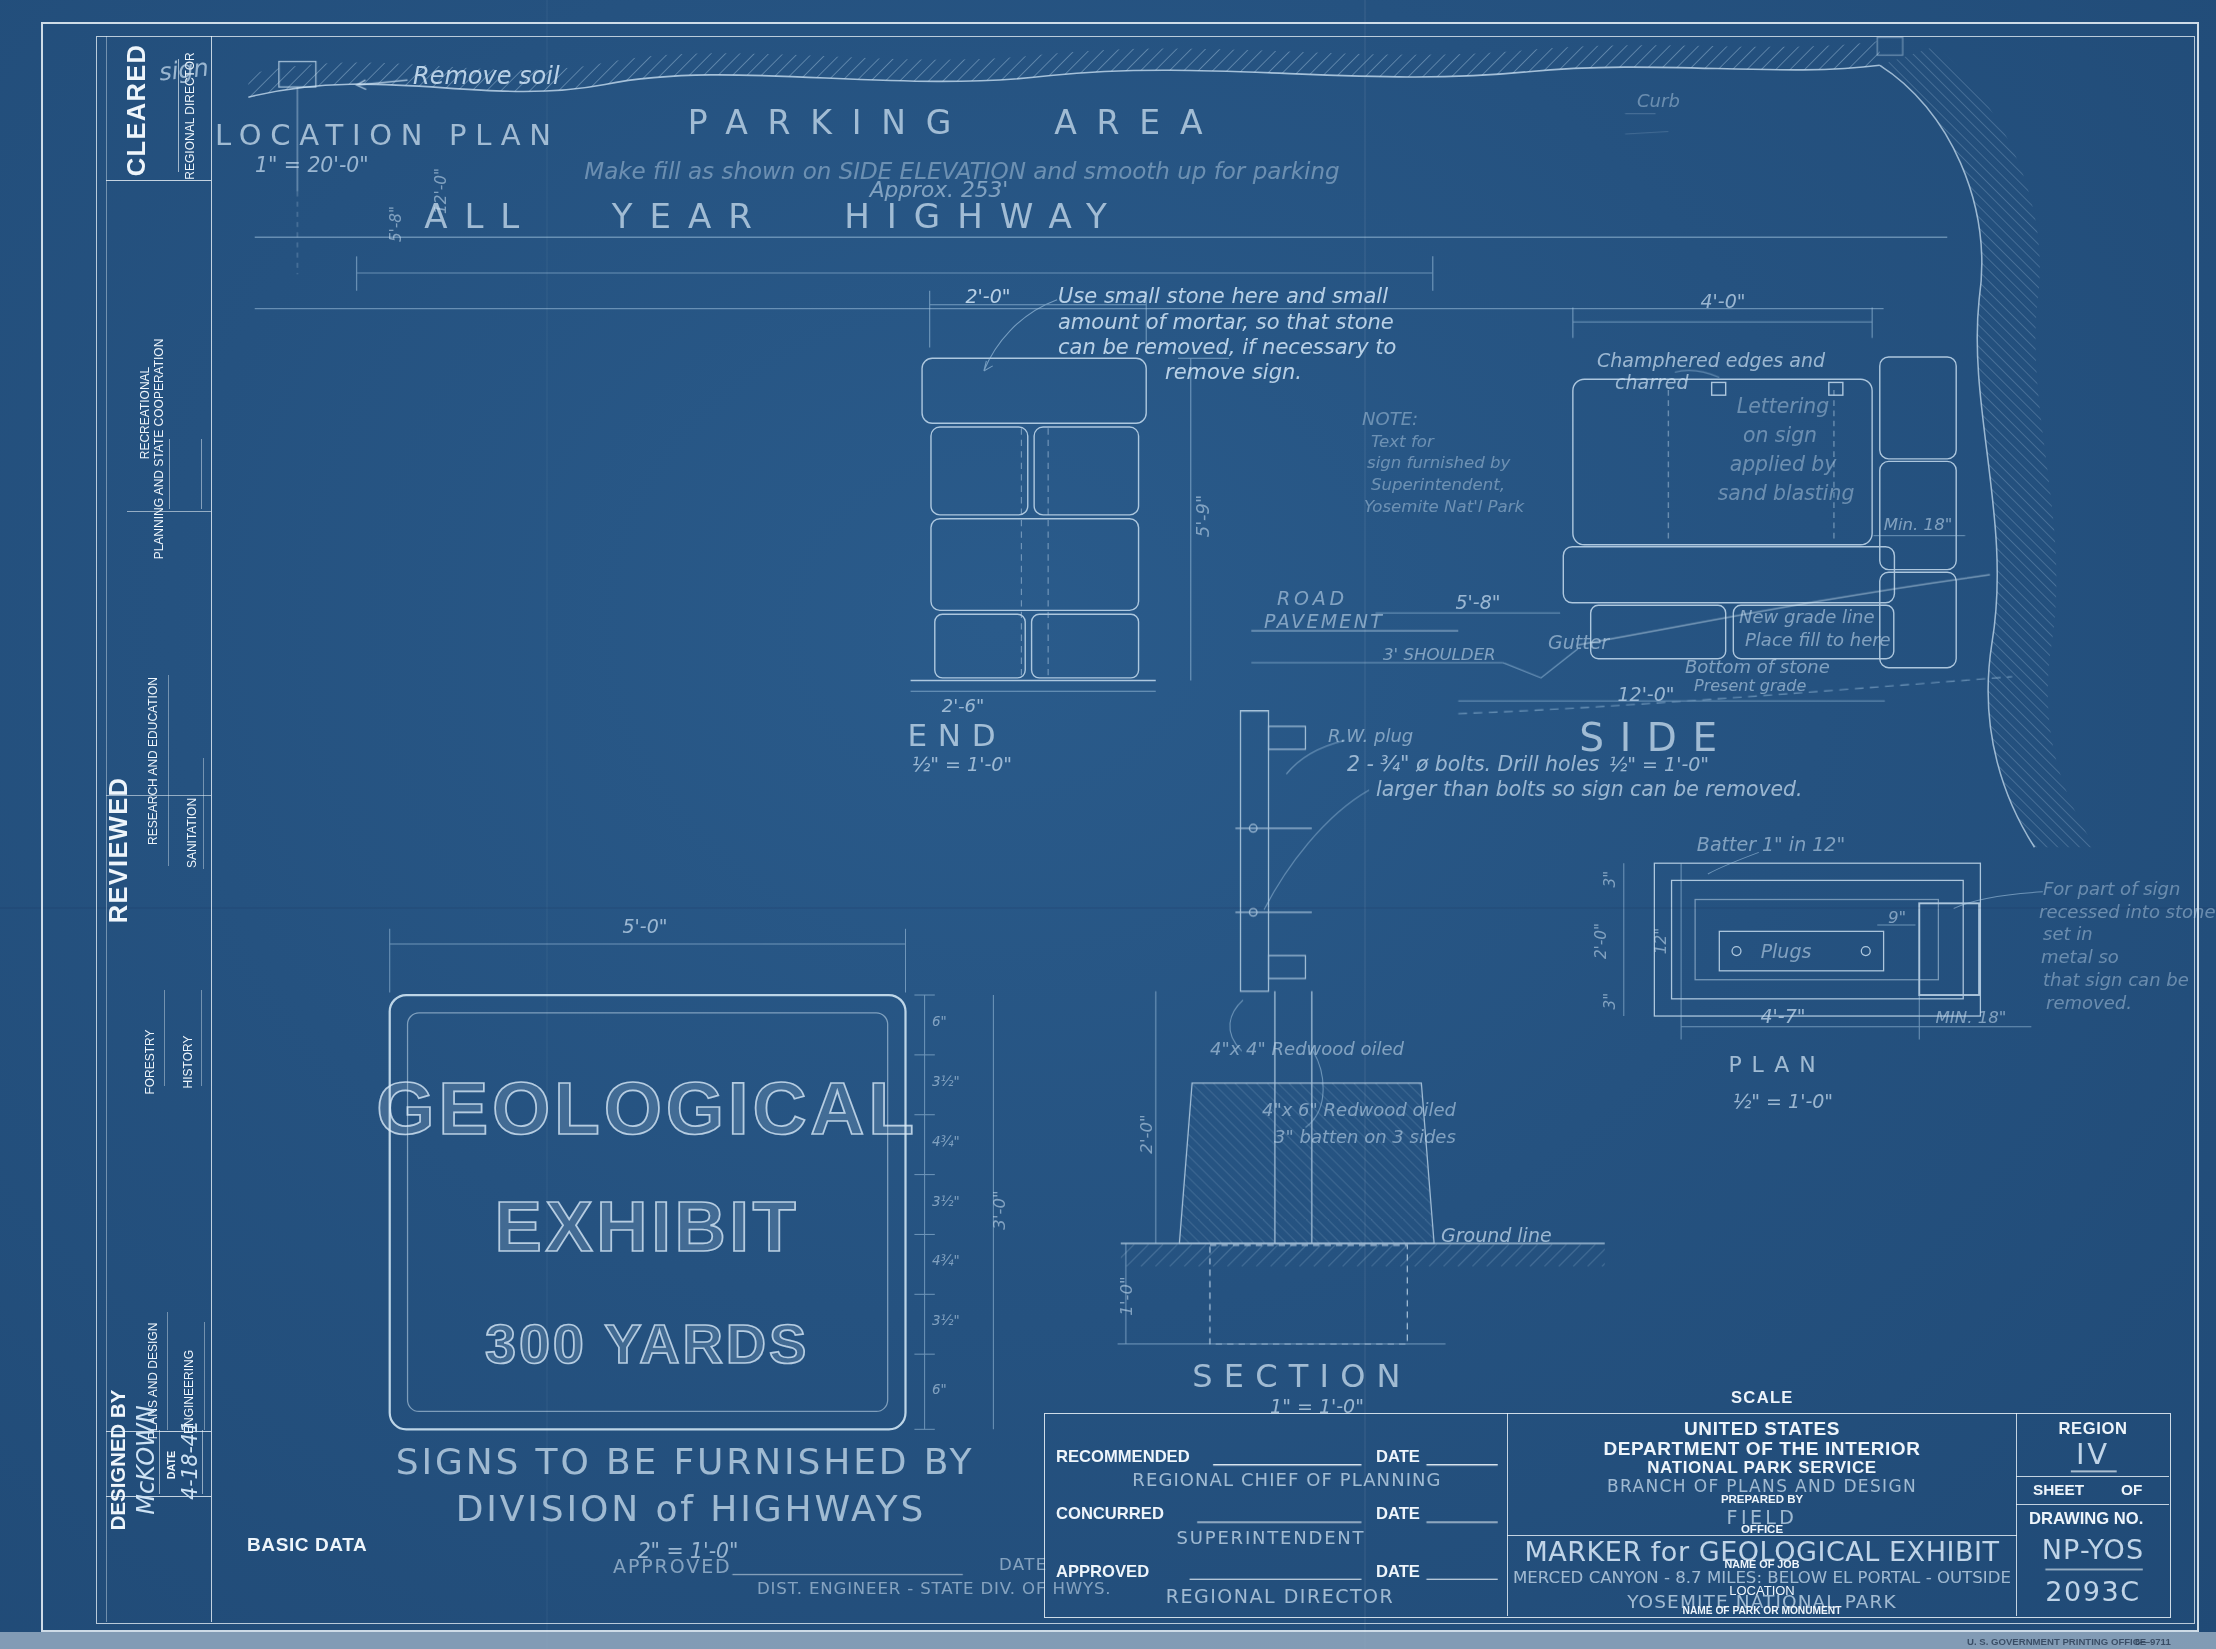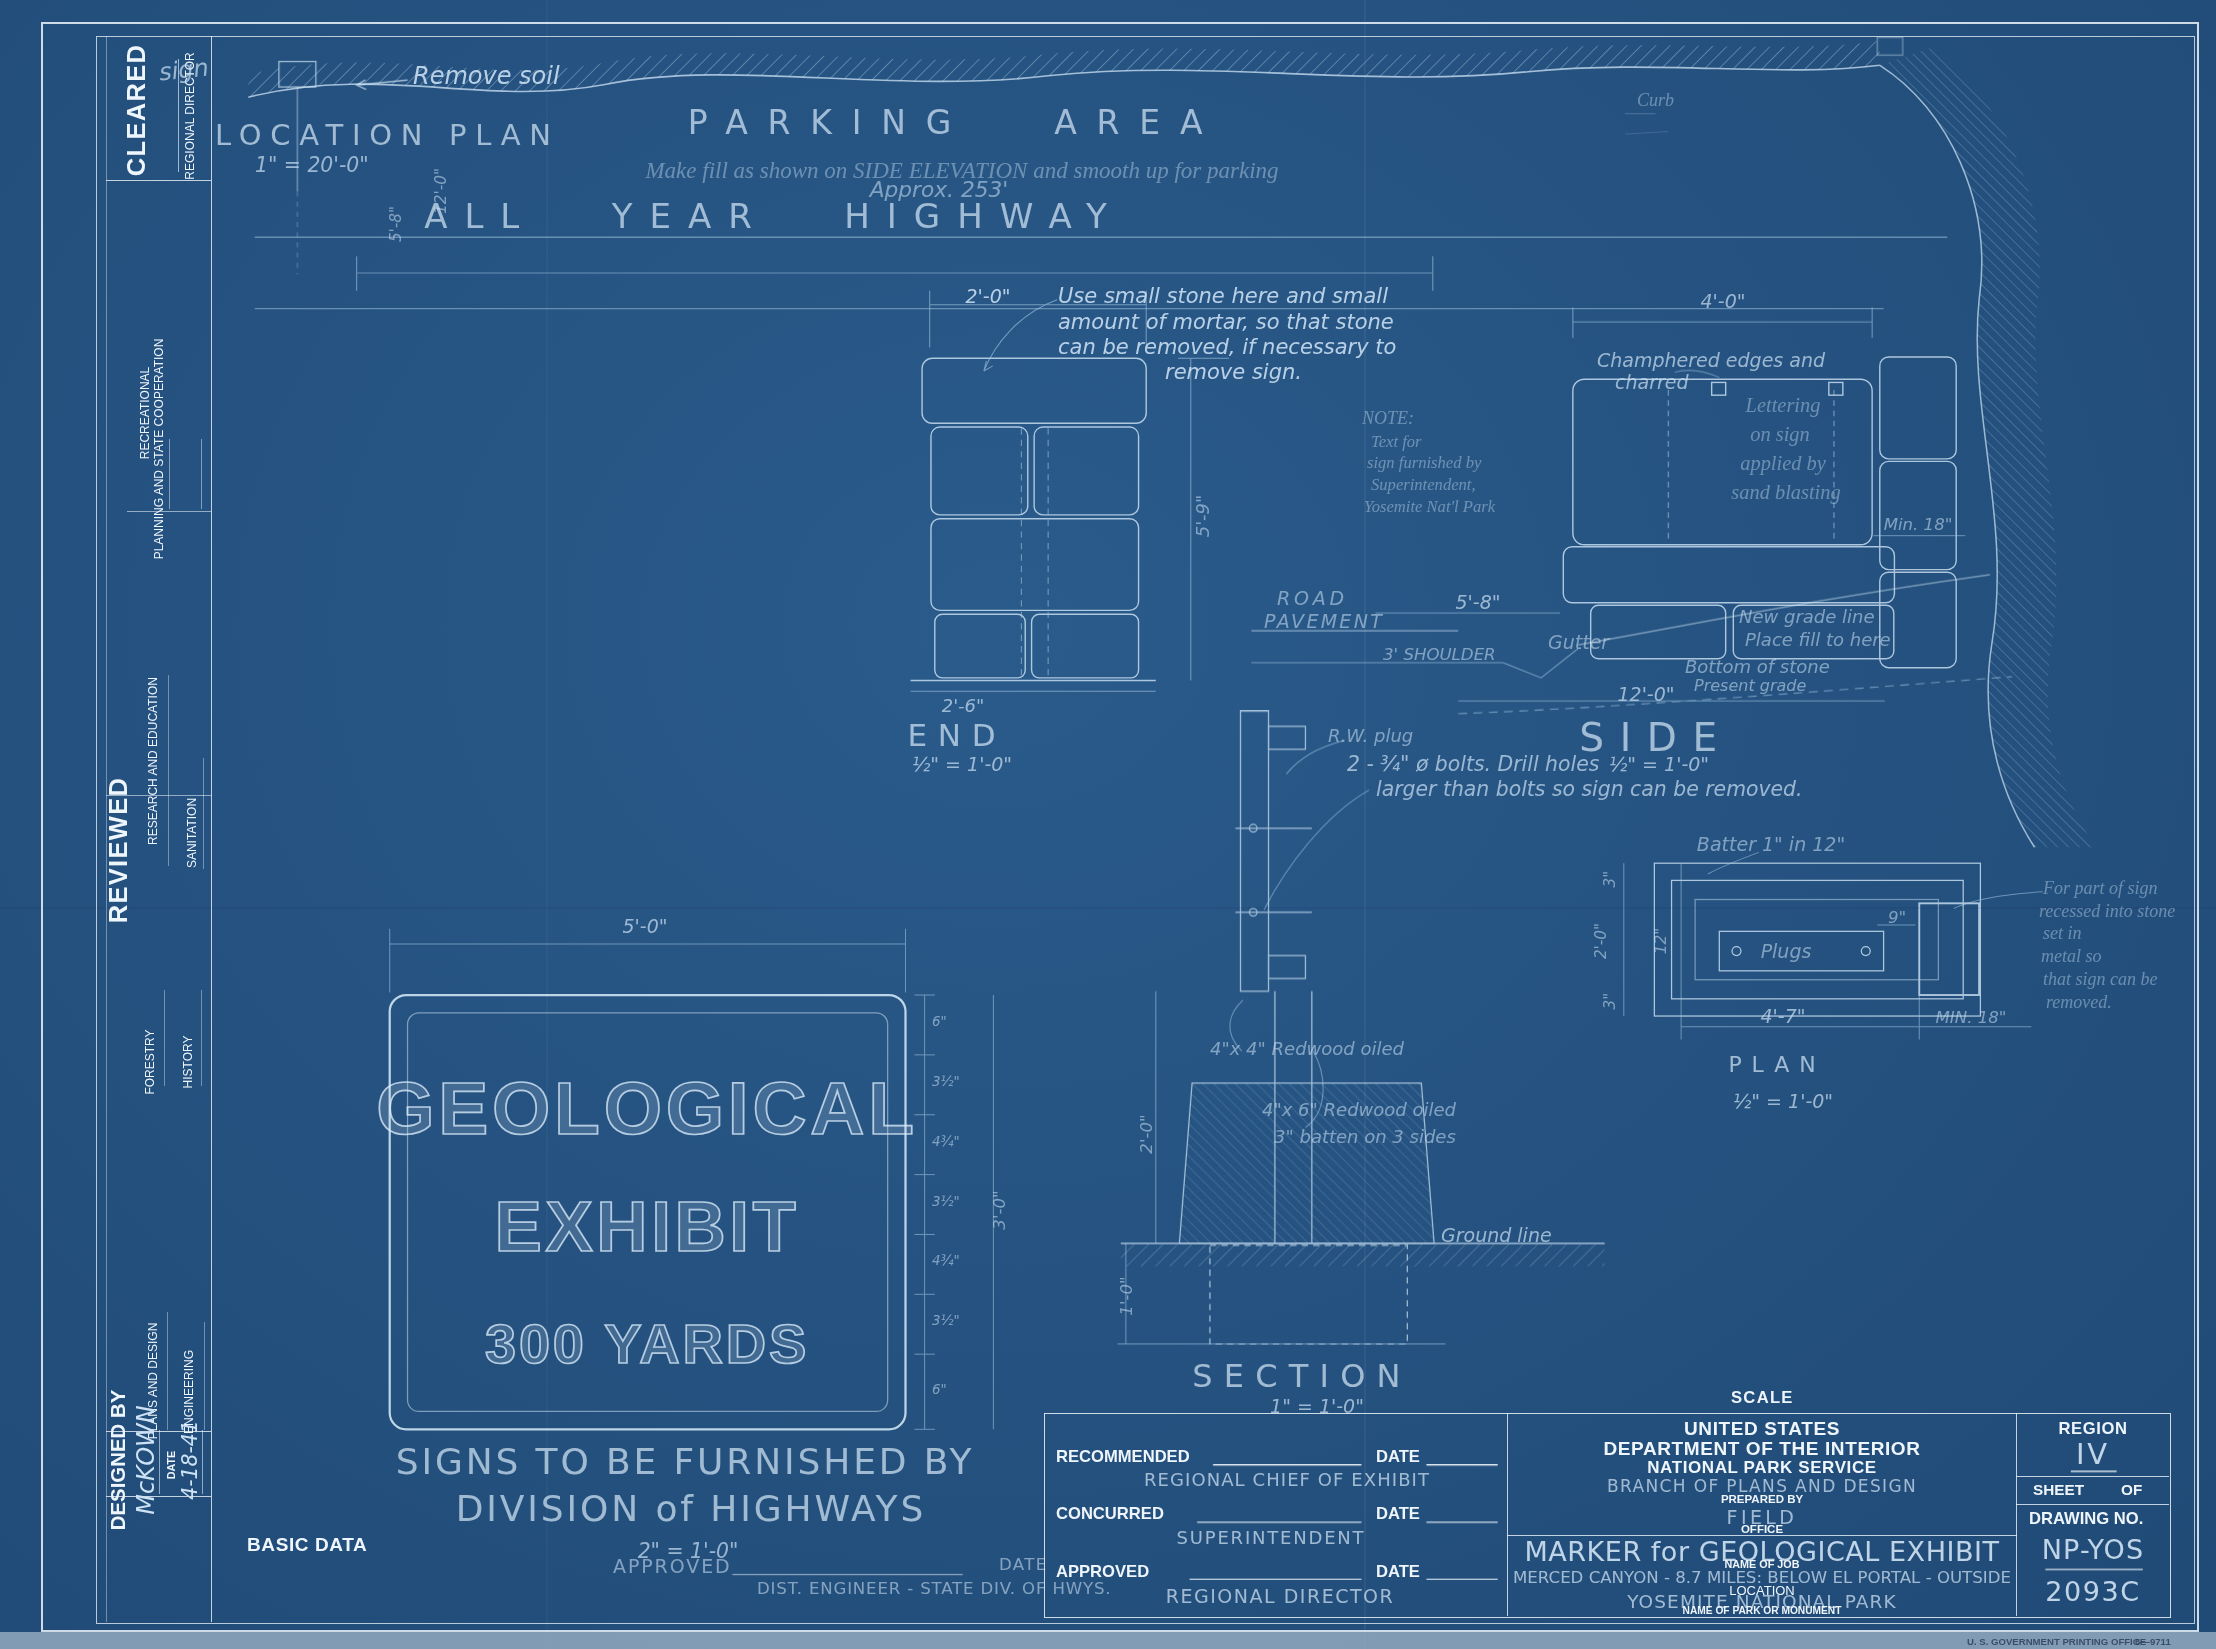--- a/index.html
+++ b/index.html
@@ -5,21 +5,21 @@
   html,body{margin:0;padding:0;background:#1d4671;}
   #sheet{position:relative;width:2216px;height:1650px;overflow:hidden;
     background:radial-gradient(ellipse at 45% 38%, #2a5b8b 0%, #255280 48%, #204a76 100%);
     font-family:"Liberation Sans",sans-serif;}
   .a{position:absolute;white-space:nowrap;}
   .c{transform:translateX(-50%);}
   .r{transform:translate(-50%,-50%) rotate(-90deg);}
   .hand{font-family:"DejaVu Sans",sans-serif;font-style:italic;color:#cde2f4;}
   .hd{font-family:"DejaVu Sans",sans-serif;color:#d6e8f7;}
   .pr{font-family:"Liberation Sans",sans-serif;color:#eef5fb;}
-  .f85{opacity:.88;} .f70{opacity:.7;} .f55{opacity:.55;} .f40{opacity:.42;font-family:Liberation Serif, serif;}
+  .f85{opacity:.88;} .f70{opacity:.7;} .f55{opacity:.55;} .f40{opacity:.42;}
   .frame{position:absolute;border:1.9px solid rgba(236,244,250,.85);}
   .vline{position:absolute;width:0;border-left:1.3px solid rgba(236,244,250,.8);}
   .hline{position:absolute;height:0;border-top:1.3px solid rgba(236,244,250,.8);}
   .sign-letters{font-family:"Liberation Sans",sans-serif;font-weight:bold;
     color:rgba(216,234,249,.16);-webkit-text-stroke:1.7px rgba(219,236,250,.78);letter-spacing:.05em;}
   .crease-v{position:absolute;top:0;width:1.9px;height:100%;background:rgba(255,255,255,.05);}
   .crease-h{position:absolute;left:0;height:1.9px;width:100%;background:rgba(10,20,50,.07);}
 </style>
 </head>
 <body>
@@ -338,21 +338,21 @@
 
   <div class="frame" style="left:1044px;top:1413px;width:1125px;height:203px"></div>
   <div class="vline" style="left:1507px;top:1413px;height:203px"></div>
   <div class="vline" style="left:2016px;top:1413px;height:203px"></div>
   <div class="hline" style="left:2016px;top:1476px;width:153px"></div>
   <div class="hline" style="left:2016px;top:1504px;width:153px"></div>
   <div class="hline" style="left:1507px;top:1535px;width:510px"></div>
 
   <div class="a pr" style="left:1056px;top:1447px;font-size:16.6px;font-weight:bold">RECOMMENDED</div>
   <div class="a pr" style="left:1376px;top:1447px;font-size:16.6px;font-weight:bold">DATE</div>
-  <div class="a c hd f70" style="left:1287px;top:1469px;font-size:18px;letter-spacing:.06em">REGIONAL CHIEF OF EXHIBIT</div>
+  <div class="a c hd f70" style="left:1287px;top:1469px;font-size:18px;letter-spacing:.06em">REGIONAL CHIEF OF PLANNING</div>
   <div class="a pr" style="left:1056px;top:1504px;font-size:16.6px;font-weight:bold">CONCURRED</div>
   <div class="a pr" style="left:1376px;top:1504px;font-size:16.6px;font-weight:bold">DATE</div>
   <div class="a c hd f70" style="left:1271px;top:1527px;font-size:18px;letter-spacing:.1em">SUPERINTENDENT</div>
   <div class="a pr" style="left:1056px;top:1562px;font-size:16.6px;font-weight:bold">APPROVED</div>
   <div class="a pr" style="left:1376px;top:1562px;font-size:16.6px;font-weight:bold">DATE</div>
   <div class="a c hd f70" style="left:1280px;top:1585px;font-size:19px;letter-spacing:.08em">REGIONAL DIRECTOR</div>
 
   <div class="a c pr" style="left:1762px;top:1418px;font-size:19px;font-weight:bold;letter-spacing:0.6px">UNITED STATES</div>
   <div class="a c pr" style="left:1762px;top:1438px;font-size:19px;font-weight:bold;letter-spacing:0.6px">DEPARTMENT OF THE INTERIOR</div>
   <div class="a c pr" style="left:1762px;top:1458px;font-size:17px;font-weight:bold;letter-spacing:0.6px">NATIONAL PARK SERVICE</div>

